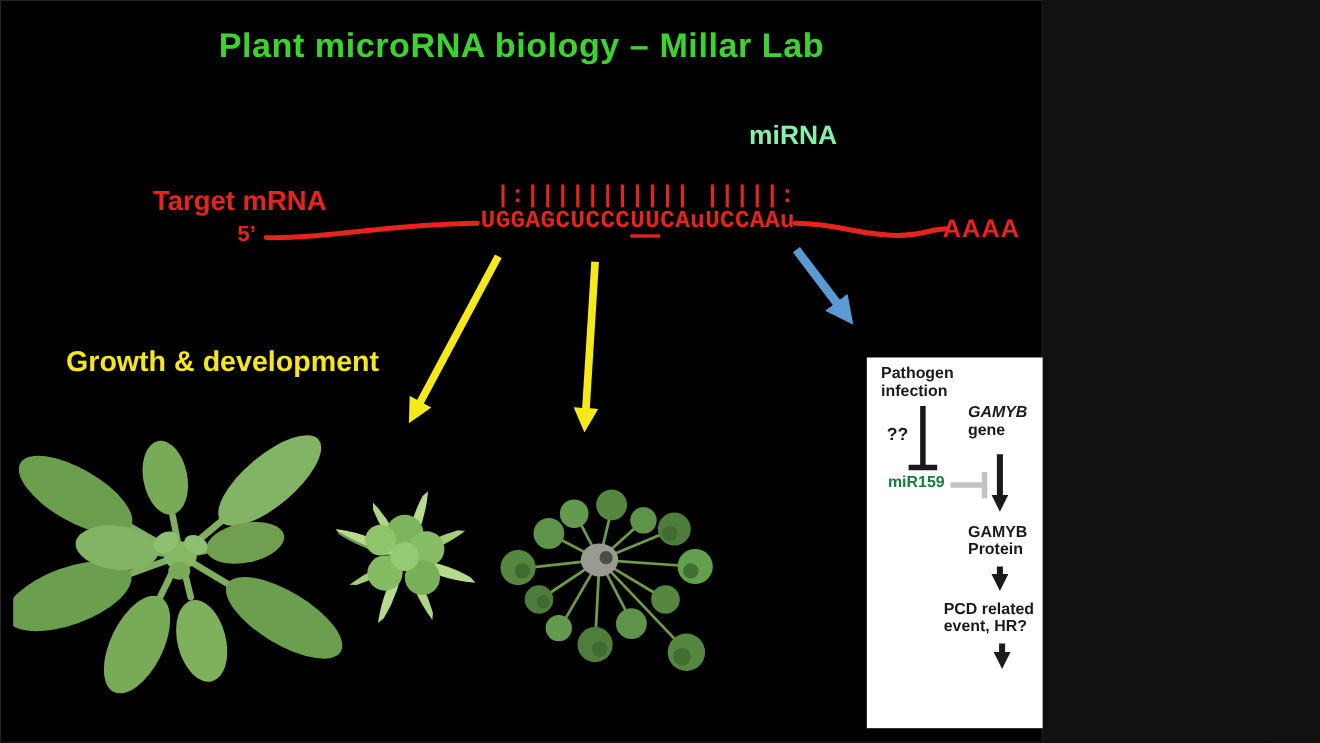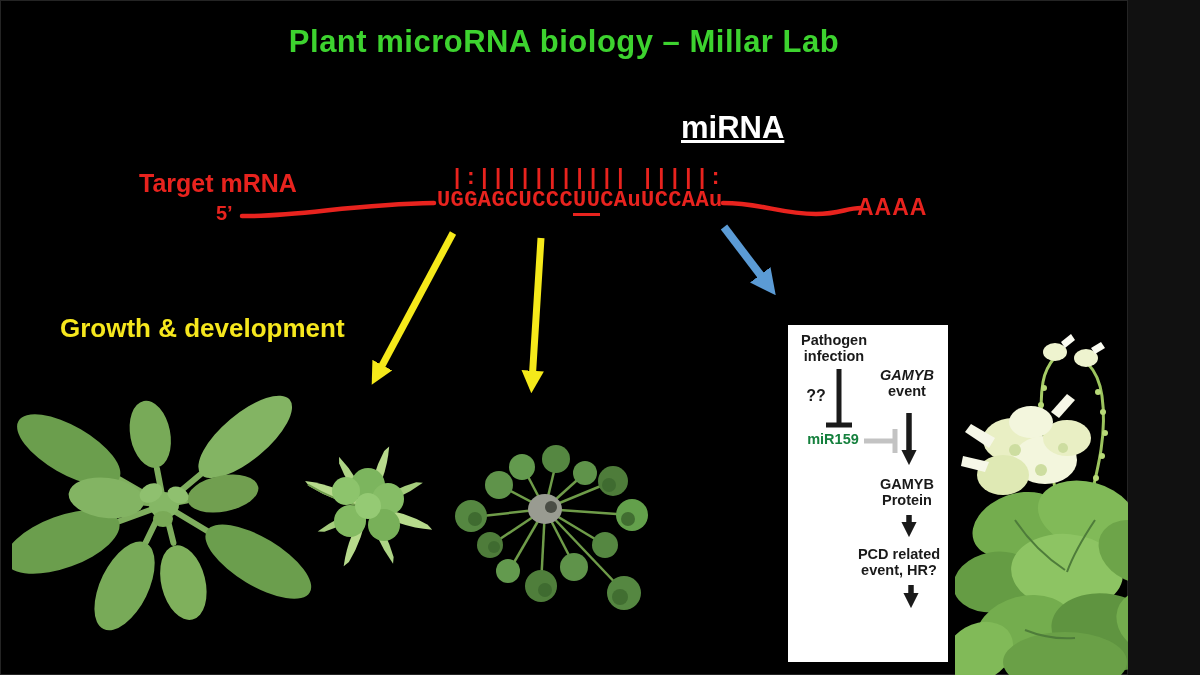--- a/index.html
+++ b/index.html
@@ -1,46 +1,46 @@
 <!DOCTYPE html>
 <html><head>
 <meta charset="utf-8">
 <style>
   html,body{margin:0;padding:0;background:#111;}
   .slide{
-    position:relative;width:1128px;height:675px;background:#000;
+    position:relative;width:948px;height:675px;background:#000;
     overflow:hidden;font-family:"Liberation Sans",sans-serif;
     box-shadow:inset 0 0 0 1px #242424;
   }
   .abs{position:absolute;}
   .slide-title{
     left:0;right:0;top:24px;text-align:center;
     color:#3dd32f;font-size:31px;font-weight:bold;letter-spacing:.5px;
   }
-  .lbl-mirna{left:681px;top:110px;color:#ffffff;font-size:31px;font-weight:bold;text-decoration:underline;}
+  .lbl-mirna{left:681px;top:110px;color:#86efac;font-size:24px;font-weight:bold;}
   .lbl-target{left:139px;top:169px;color:#e8231e;font-size:25px;font-weight:bold;}
   .lbl-5p{left:216px;top:202px;color:#e8231e;font-size:20px;font-weight:bold;}
   .lbl-polya{left:857px;top:194px;color:#e8231e;font-size:23px;font-weight:bold;letter-spacing:1px;text-align:right;}
   .seq-row{
     left:437px;white-space:pre;font-family:"Liberation Mono","DejaVu Sans Mono",monospace;
     font-weight:bold;font-size:22px;letter-spacing:.4px;line-height:1;
   }
   .seq-top{top:146px;color:#eda63c;}
   .seq-mid{top:168px;color:#e8231e;}
   .seq-bot{top:190px;color:#e8231e;}
   .u-line{border-bottom:3px solid #e8231e;margin-top:38px;}
   .lbl-growth{left:44px;top:313px;color:#f6e71d;font-size:26px;font-weight:bold;margin-left:16px;}
   .lbl-disease{left:851px;top:270px;color:#2b9fd8;font-size:27px;font-weight:bold;}
   .overlay{left:0;top:0;pointer-events:none;}
   
   .flowbox{
     left:788px;top:325px;width:160px;height:337px;background:#fff;
     color:#1a1a1a;font-weight:bold;font-size:14.5px;line-height:16px;
   }
-  .flowbox .txt{position:absolute;text-align:center;white-space:pre-line;transform:translateX(-50%);width:max-content;}
+  .flowbox .txt{position:absolute;white-space:pre-line;transform:translateX(-50%);width:max-content;}
   .t-pathogen{left:46px;top:7px;}
   .t-qq{left:28px;top:63px;font-size:16px;}
   .t-mir159{left:45px;top:106px;color:#15803d;}
   .t-gamyb{left:119px;top:42px;}
   .t-gamyb .ital{font-style:italic;display:block;}
   .t-protein{left:119px;top:151px;}
   .t-pcd{left:111px;top:221px;}
   .t-defense{left:87px;top:289px;}
 </style>
 </head>
@@ -260,21 +260,21 @@
           <line x1="107" y1="104" x2="107" y2="128"></line>
       </g>
       <line x1="121" y1="88" x2="121" y2="134" stroke="#1a1a1a" stroke-width="5.5" marker-end="url(#ah-k)"></line>
       <line x1="121" y1="190" x2="121" y2="206" stroke="#1a1a1a" stroke-width="5.5" marker-end="url(#ah-k)"></line>
       <line x1="123" y1="260" x2="123" y2="277" stroke="#1a1a1a" stroke-width="5.5" marker-end="url(#ah-k)"></line>
     </svg>
     <div class="txt t-pathogen">Pathogen
 infection</div>
     <div class="txt t-qq">??</div>
     <div class="txt t-mir159">miR159</div>
-    <div class="txt t-gamyb"><span class="ital">GAMYB</span><span>event</span></div>
+    <div class="txt t-gamyb"><span class="ital">GAMYB</span><span>gene</span></div>
     <div class="txt t-protein">GAMYB
 Protein</div>
     <div class="txt t-pcd">PCD related
 event, HR?</div>
   </div>
 
   <svg class="abs overlay" width="1200" height="675" viewBox="0 0 1200 675">
     <defs>
       <marker id="ah-y" viewBox="0 0 10 10" refX="5" refY="5" markerWidth="3.2" markerHeight="3.2" orient="auto">
           <path d="M0,0 L10,5 L0,10 Z" fill="#f5e91a"></path>

